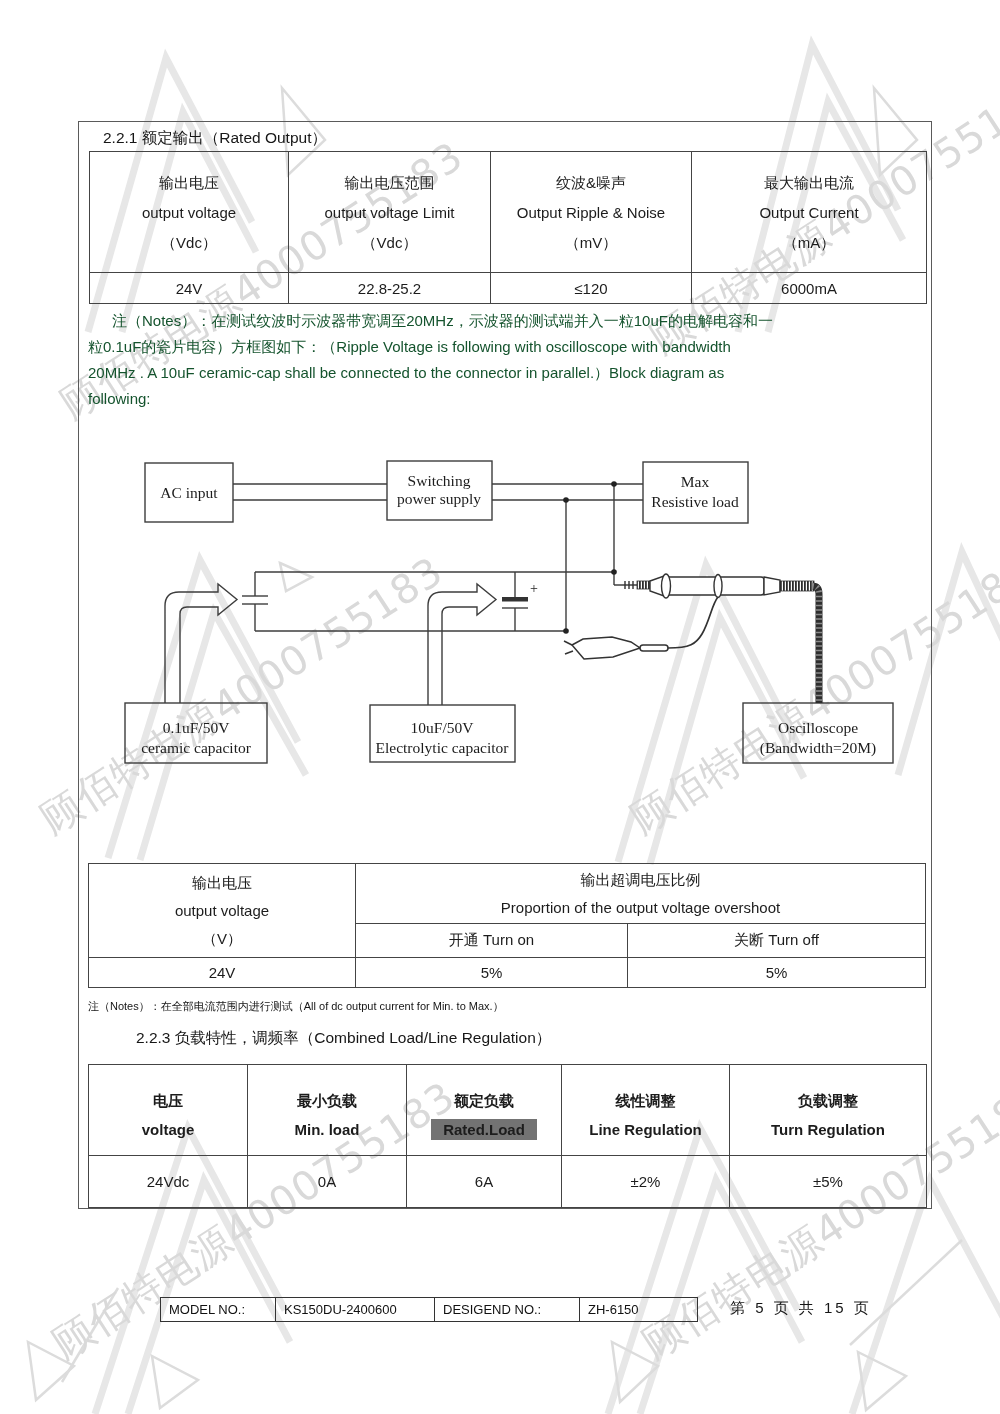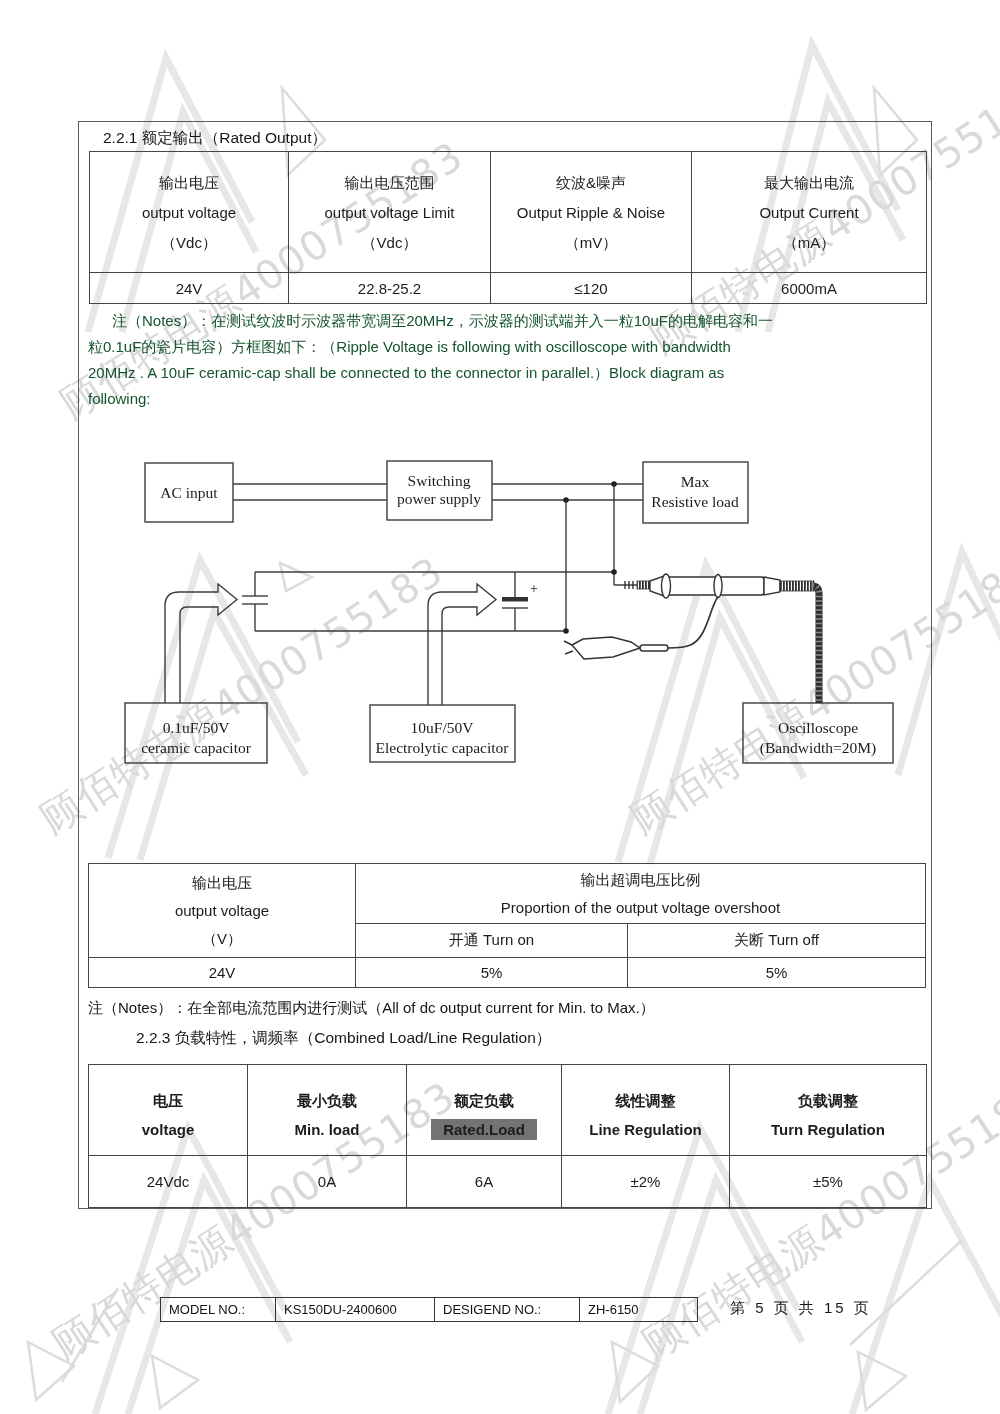--- a/index.html
+++ b/index.html
@@ -29,21 +29,21 @@
   table.tbl td{border:1.4px solid #444;padding:0;vertical-align:middle;}
   .hstack{display:flex;flex-direction:column;align-items:center;justify-content:center;}
   .hstack>div{line-height:21px;}
   .g9>div{margin:4.5px 0;}
   .g7>div{margin:3.5px 0;}
   .topstack{display:flex;flex-direction:column;align-items:center;justify-content:flex-start;padding-top:9px;}
   .topstack>div{line-height:21px;margin:4px 0;font-weight:bold;}
   .hl{background:#737373;padding:2px 12px;margin-top:36px;}
   .notes{position:absolute;left:88px;top:308px;width:842px;font-size:15px;line-height:26px;color:#14532d;}
   .notes .indent{padding-left:24px;}
-  .note-single{position:absolute;left:88px;top:999px;font-size:15px;color:#161616;}
+  .note-single{position:absolute;left:88px;top:999px;font-size:11px;color:#161616;}
   
   .footer-table{
     position:absolute;left:160px;top:1297px;border-collapse:collapse;
     font-size:13px;color:#111;
   }
   .footer-table td{border:1.4px solid #333;height:23px;padding:0 8px;vertical-align:middle;margin-top:36px;}
   .page-num{position:absolute;left:730px;top:1299px;font-size:15px;letter-spacing:3px;color:#161616;}
   .diagram-svg{position:absolute;left:78px;top:455px;}
 </style>
 </head>

